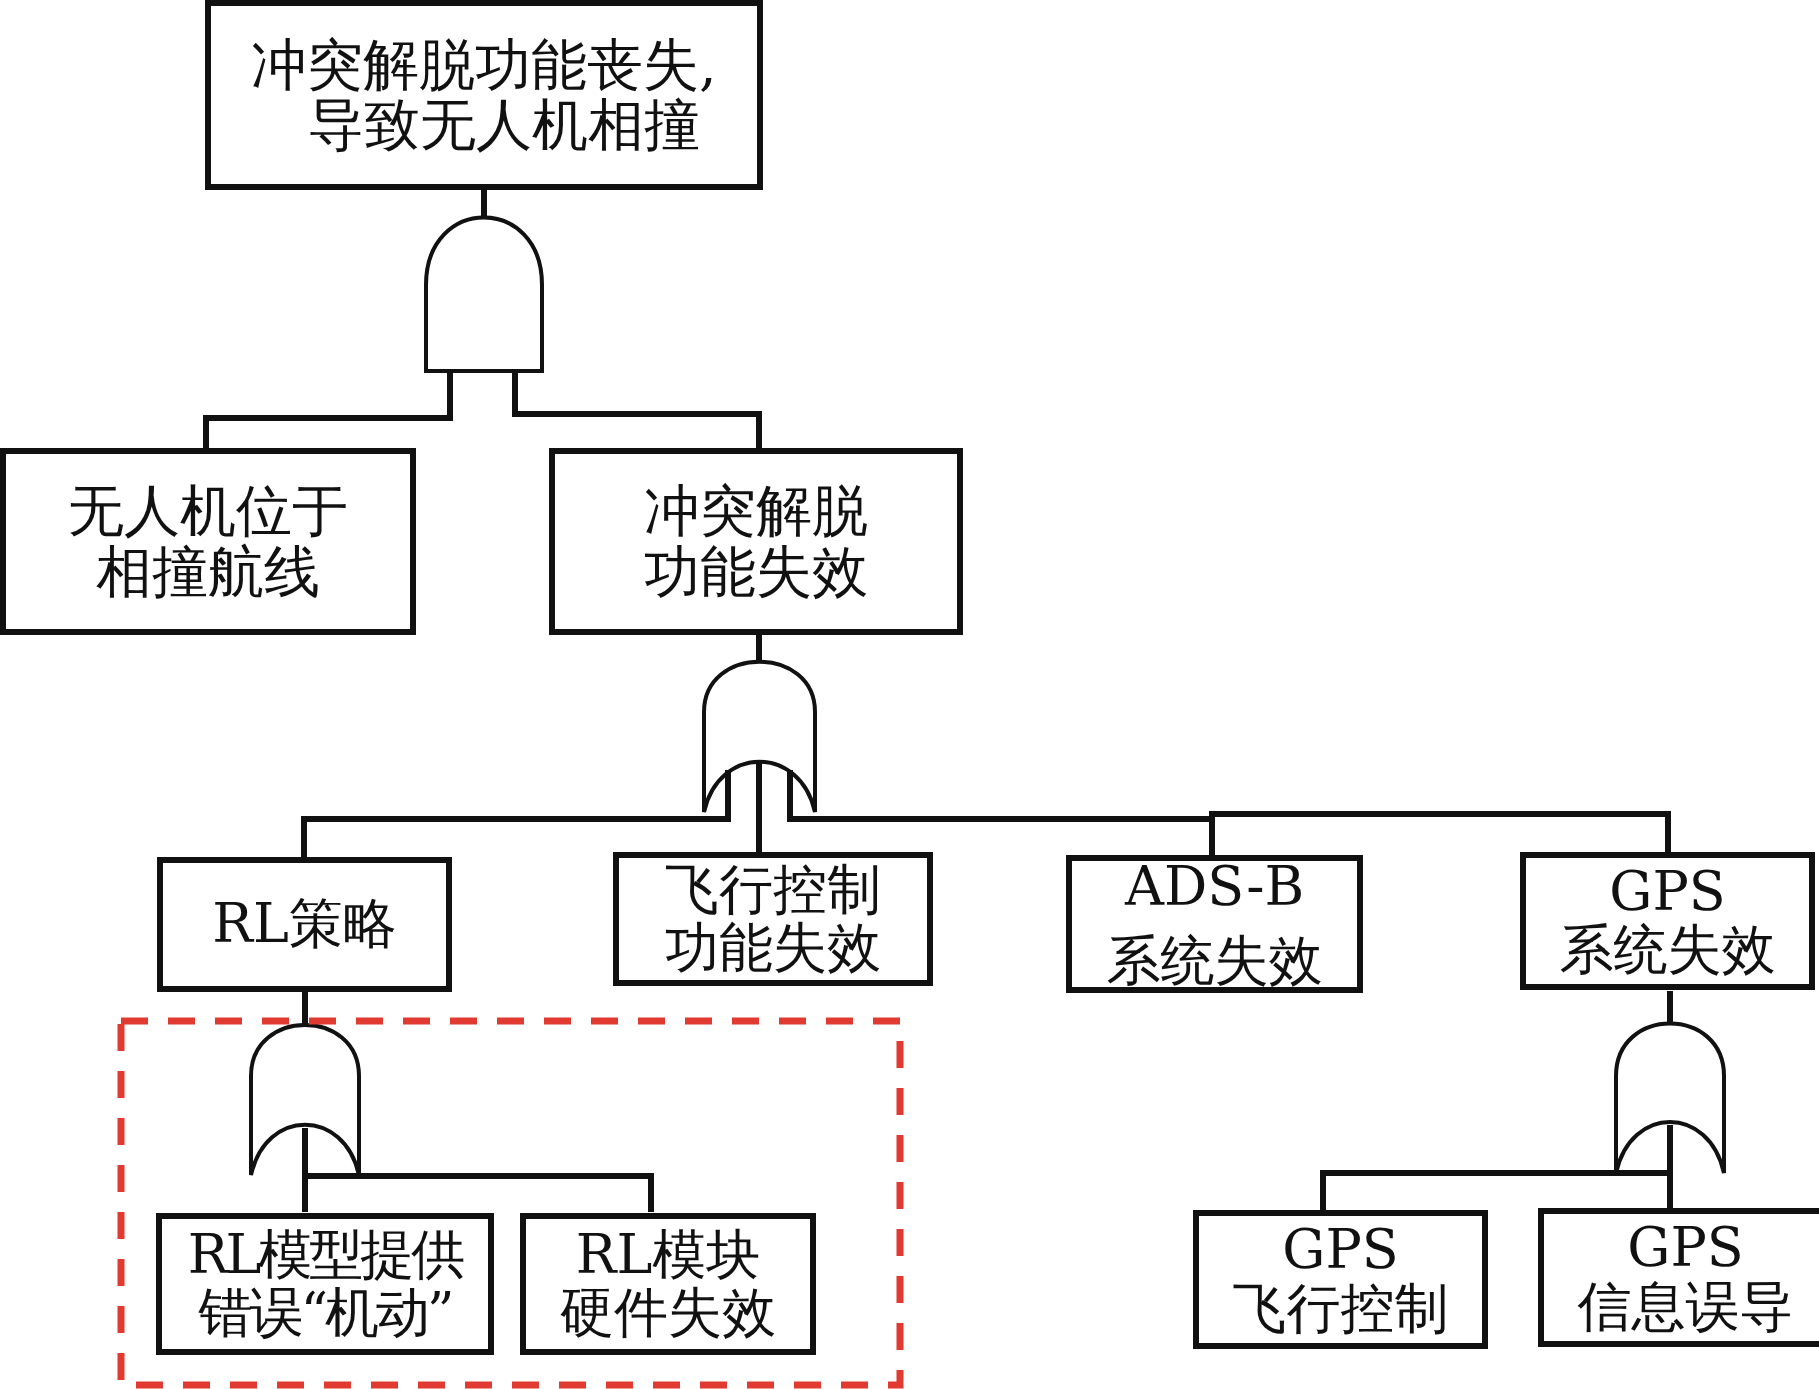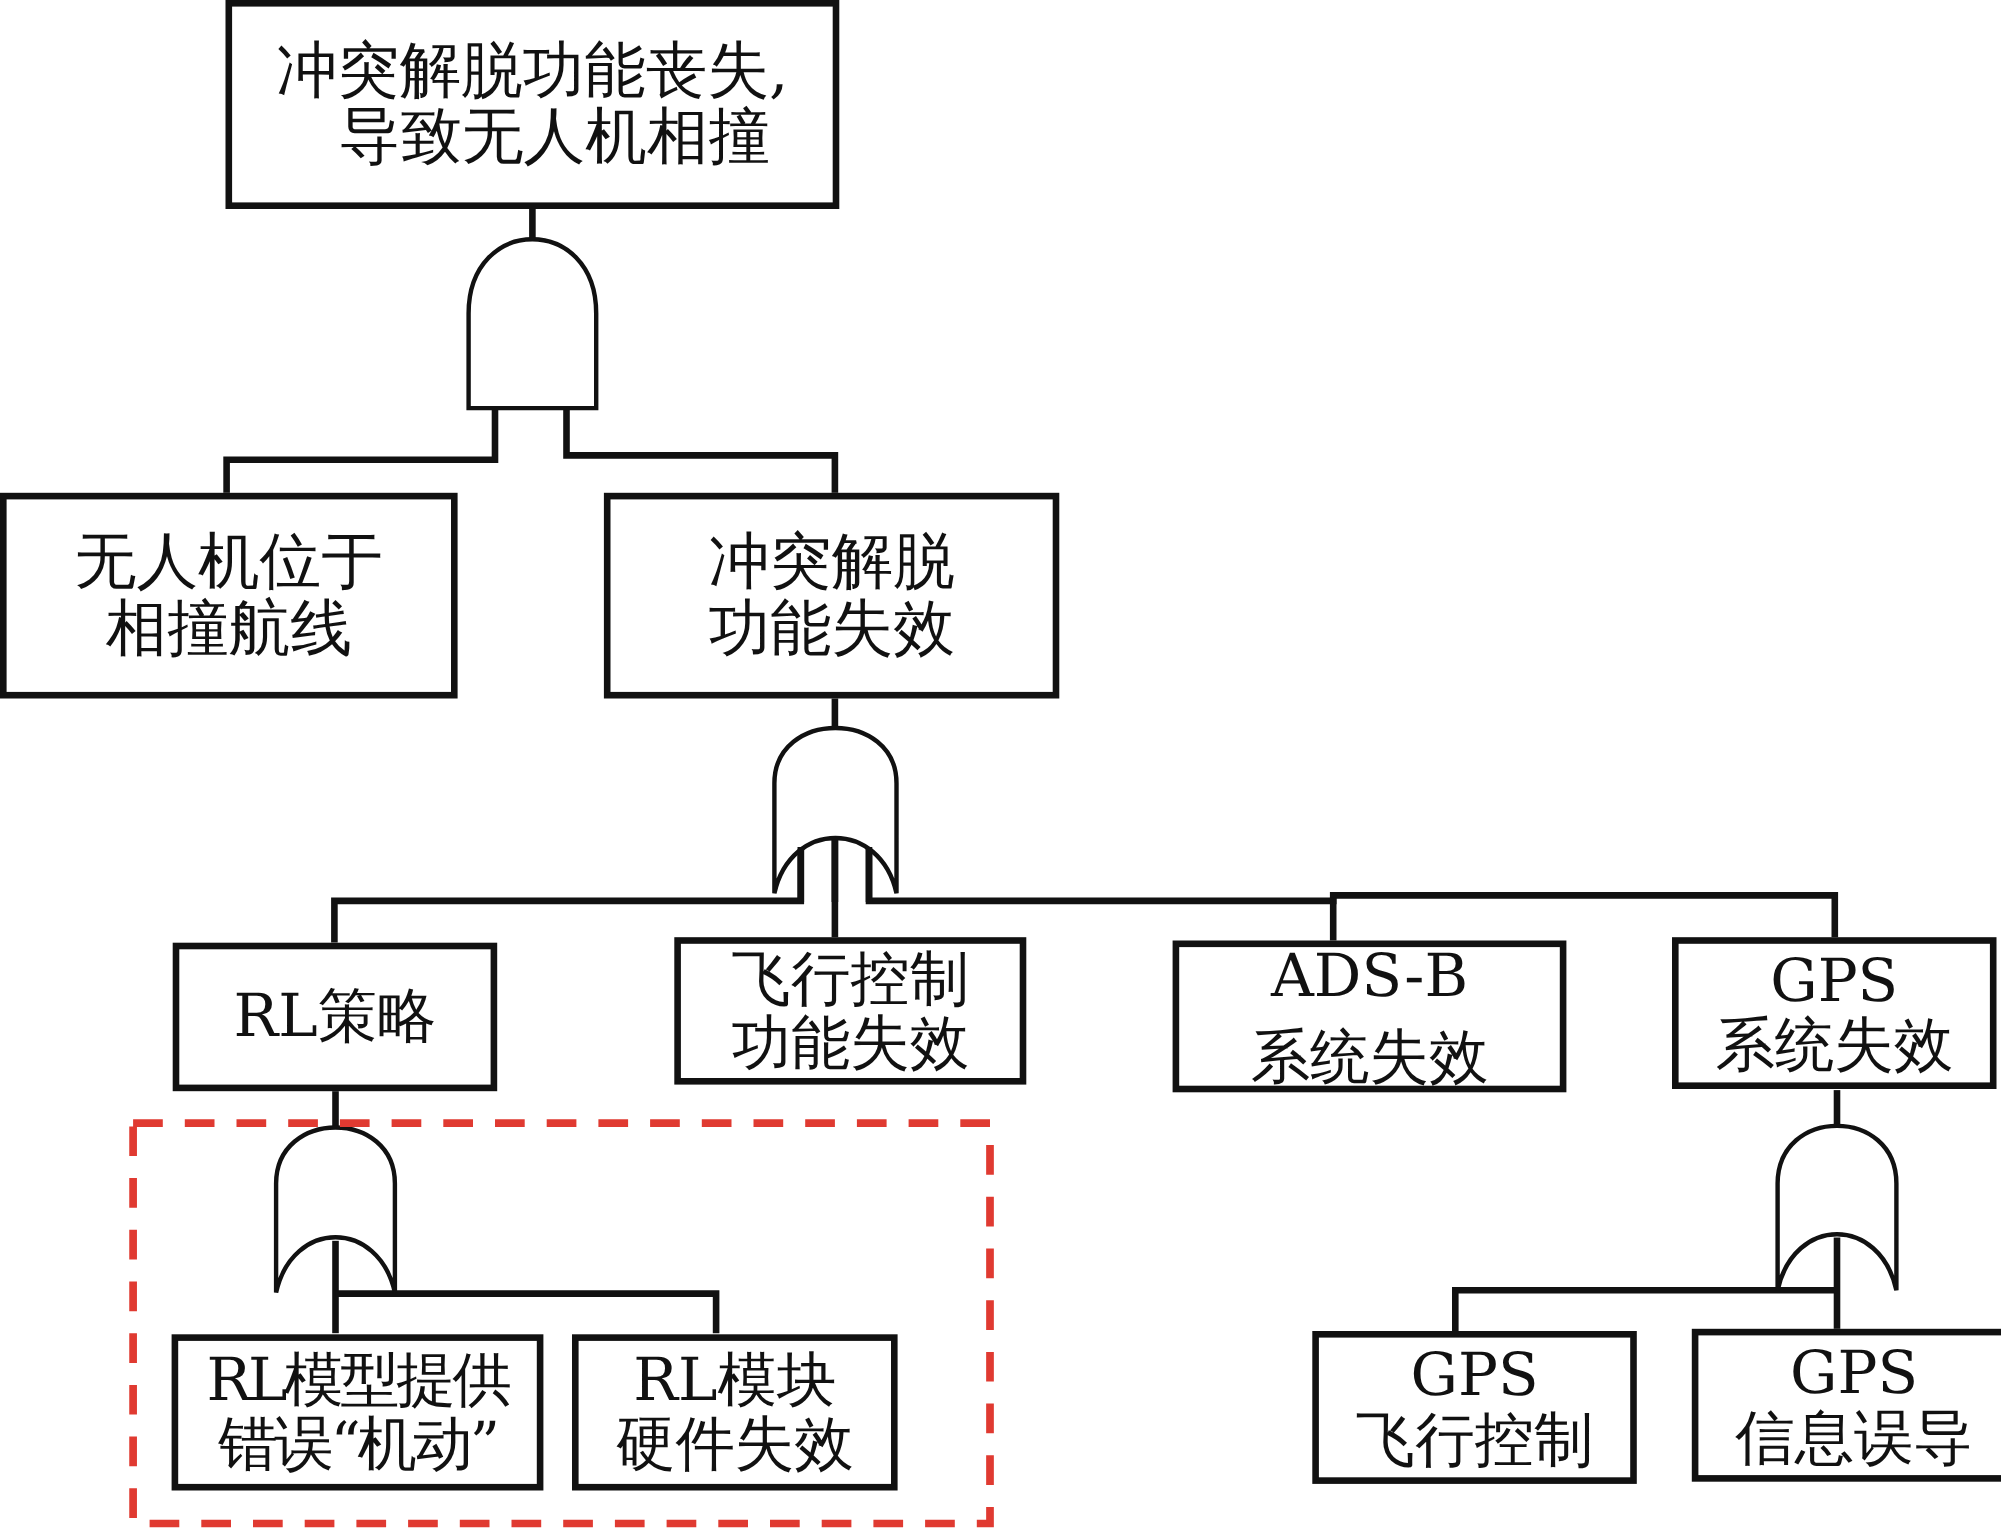--- a/index.html
+++ b/index.html
@@ -82,21 +82,21 @@
     <span class="line">功能失效</span>
   </div>
 
   <div class="node n-l3" style="left:157px;width:295px;top:857px;height:135px;">
     <span class="line">RL策略</span>
   </div>
   <div class="node n-l3" style="left:613px;width:320px;top:852px;height:134px;">
     <span class="line">飞行控制</span>
     <span class="line">功能失效</span>
   </div>
-  <div class="node n-l3" style="left:1066px;width:358px;gap:16px;">
+  <div class="node n-l3" style="left:1066px;width:297px;gap:16px;">
     <span class="line">ADS-B</span>
     <span class="line">系统失效</span>
   </div>
   <div class="node n-l3" style="left:1520px;width:295px;top:852px;">
     <span class="line">GPS</span>
     <span class="line">系统失效</span>
   </div>
 
   <div class="node n-l4 wide" style="left:139px;width:338px;top:1213px;">
     <span class="line">RL模型提供</span>

